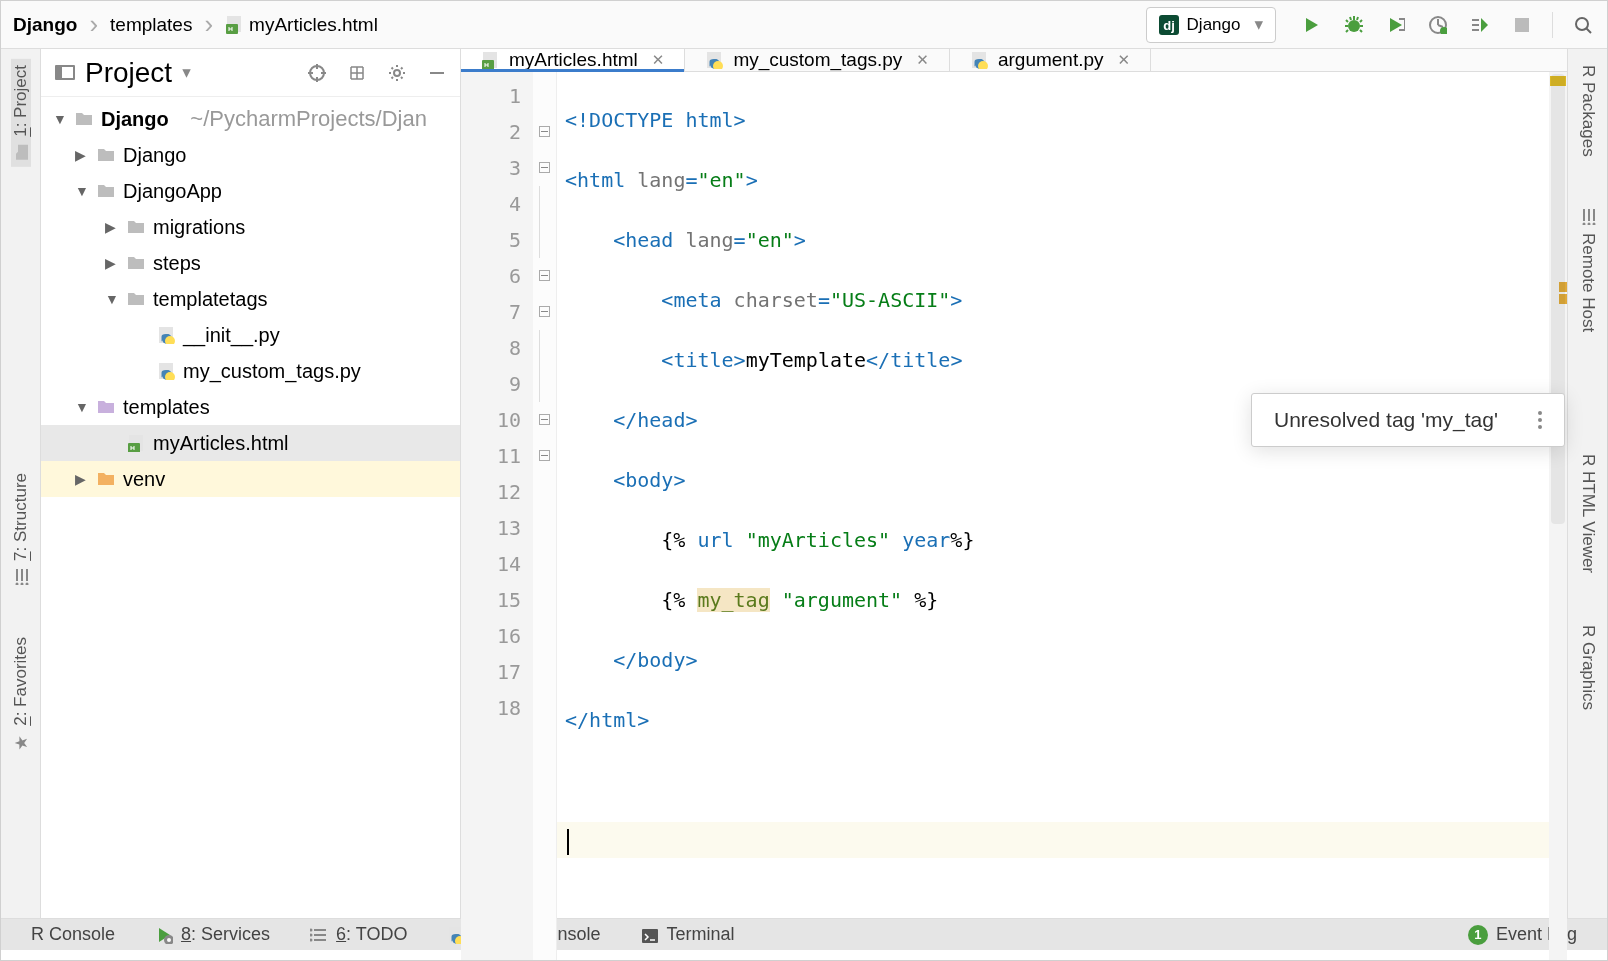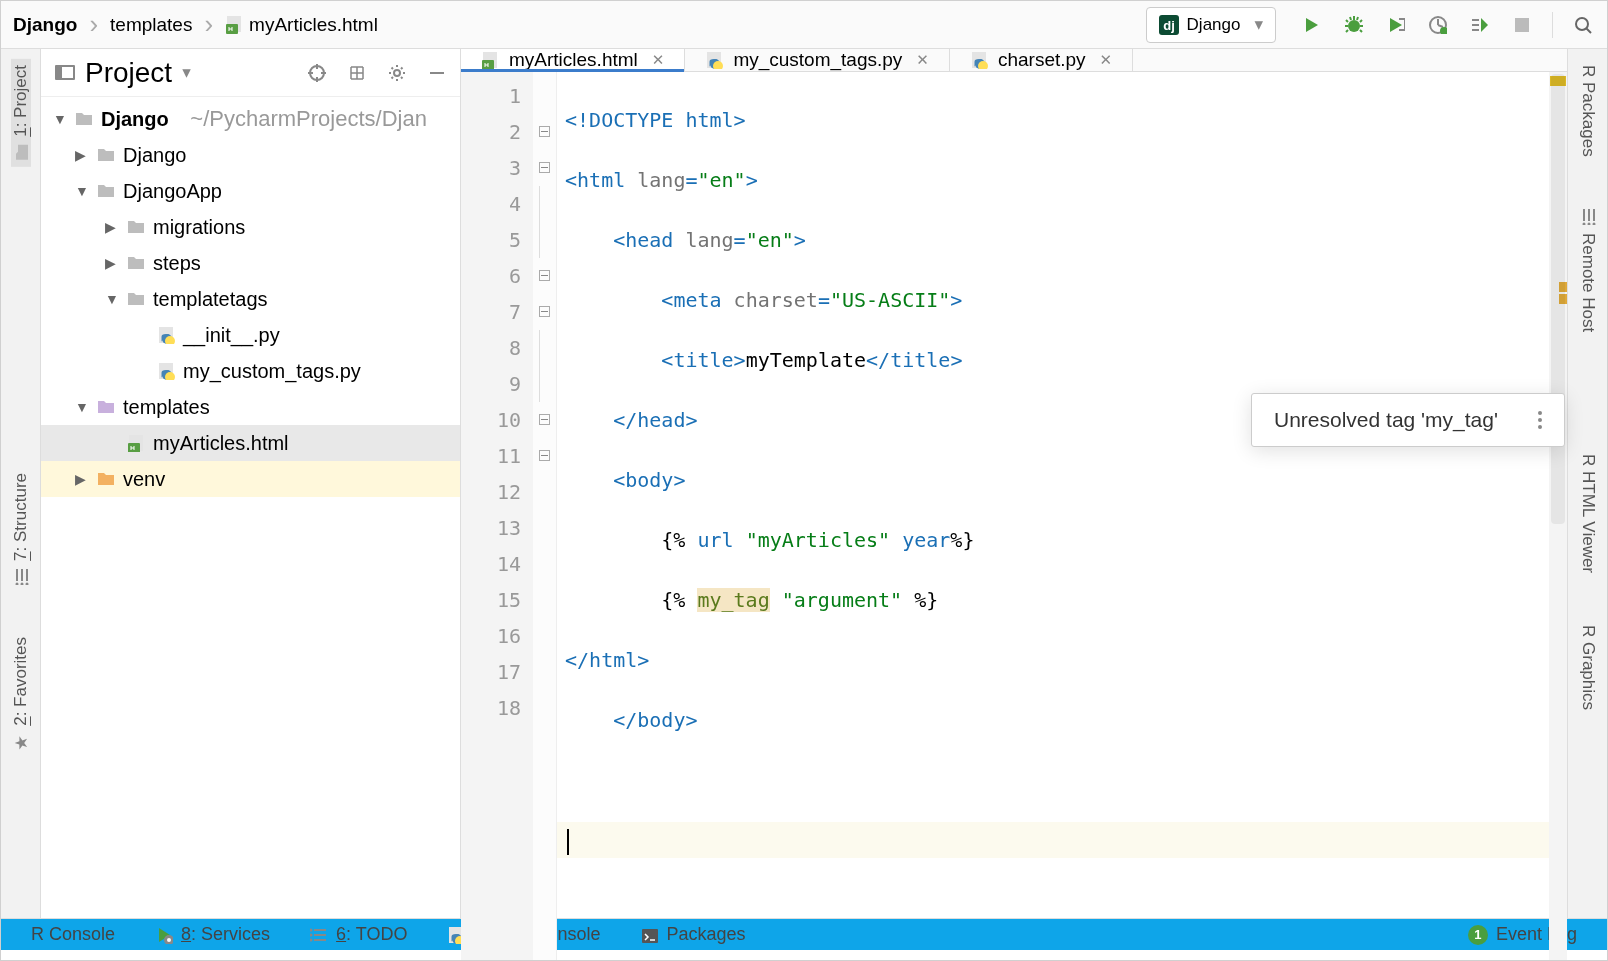--- a/index.html
+++ b/index.html
@@ -103,21 +103,21 @@
     
     .tooltip-pop {
       position:absolute; left:790px; top:344px; background:#fff; border:1px solid #ccc;
       box-shadow: 0 4px 20px rgba(0,0,0,0.12); padding: 14px 22px; display:flex; align-items:center; gap: 40px;
       font-family: -apple-system, sans-serif; font-size: 21px; color:#333; border-radius:3px;
     }
     .dots-v { color:#888; font-size:22px; line-height:6px; display:flex; flex-direction:column; gap:3px;}
     .dots-v span{display:block; width:4px; height:4px; background:#888; border-radius:50%;}
     
     
-    .bottom-bar { height:32px; border-top:1px solid #ddd; background:#0ea5e9; display:flex; align-items:center; padding:0 30px; gap:40px; font-size:18px; color:#444;}
+    .bottom-bar { height:32px; border-top:1px solid #ddd; background:#e5e5e5; display:flex; align-items:center; padding:0 30px; gap:40px; font-size:18px; color:#444;}
     .bottom-bar .u { text-decoration: underline;}
     .bottom-bar .item{ display:flex; align-items:center; gap:8px;}
     .bottom-bar .spacer { flex:1;}
     .badge-green { background:#4a9e3e; color:#fff; width:20px; height:20px; border-radius:50%; display:inline-flex; align-items:center; justify-content:center; font-size:13px; font-weight:700;}
     
     svg{display:block;}
   </style>
 </head>
 <body>
 
@@ -418,21 +418,21 @@
           <svg width="18" height="18">
             <use href="#svg-file-py"></use>
           </svg>
           <span>my_custom_tags.py</span>
           <span class="close">✕</span>
         </div>
       <div class="tab">
           <svg width="18" height="18">
             <use href="#svg-file-py"></use>
           </svg>
-          <span>charset.py</span>
+          <span>argument.py</span>
           <span class="close">✕</span>
         </div>
     </div>
     <div class="editor-body">
       <div class="gutter">
         <div>1</div>
           <div>2</div>
           <div>3</div>
           <div>4</div>
           <div>5</div>
@@ -481,22 +481,22 @@
       <div class="code">
 <div class="line"><span class="br">&lt;!</span><span class="kw">DOCTYPE</span> <span class="kw">html</span><span class="br">&gt;</span></div>
 <div class="line"><span class="br">&lt;</span><span class="kw">html</span> <span class="attr">lang</span><span class="br">=</span><span class="str">"en"</span><span class="br">&gt;</span></div>
 <div class="line">    <span class="br">&lt;</span><span class="kw">head</span> <span class="attr">lang</span><span class="br">=</span><span class="str">"en"</span><span class="br">&gt;</span></div>
 <div class="line">        <span class="br">&lt;</span><span class="kw">meta</span> <span class="attr">charset</span><span class="br">=</span><span class="str">"US-ASCII"</span><span class="br">&gt;</span></div>
 <div class="line">        <span class="br">&lt;</span><span class="kw">title</span><span class="br">&gt;</span>myTemplate<span class="br">&lt;/</span><span class="kw">title</span><span class="br">&gt;</span></div>
 <div class="line">    <span class="br">&lt;/</span><span class="kw">head</span><span class="br">&gt;</span></div>
 <div class="line">    <span class="br">&lt;</span><span class="kw">body</span><span class="br">&gt;</span></div>
 <div class="line">        {% <span class="kw">url</span> <span class="str">"myArticles"</span> <span class="kw">year</span>%}</div>
 <div class="line">        {% <span class="hl1">my_tag</span> <span class="str">"argument"</span> %}</div>
+<div class="line">    <span class="br">&lt;/</span><span class="kw">body</span><span class="br">&gt;</span></div>
 <div class="line"><span class="br">&lt;/</span><span class="kw">html</span><span class="br">&gt;</span></div>
-<div class="line">    <span class="br">&lt;/</span><span class="kw">body</span><span class="br">&gt;</span></div>
 <div class="line"></div>
 <div class="line cur"><span class="cursor"></span></div>
 <div class="line"></div>
 <div class="line"></div>
 
 
 
       </div>
       <div class="code-scrollbar">
         <div class="marker y"></div>
@@ -546,20 +546,20 @@
   <div class="item">
       <svg width="18" height="18">
         <use href="#svg-file-py"></use>
       </svg>
       <span>Python Console</span>
     </div>
   <div class="item">
       <svg width="18" height="18">
         <use href="#svg-term"></use>
       </svg>
-      <span>Packages</span>
+      <span>Terminal</span>
     </div>
   <div class="spacer"></div>
   <div class="item">
       <span class="badge-green">1</span>
       <span>Event Log</span>
     </div>
 </div>
 
 </body></html>

